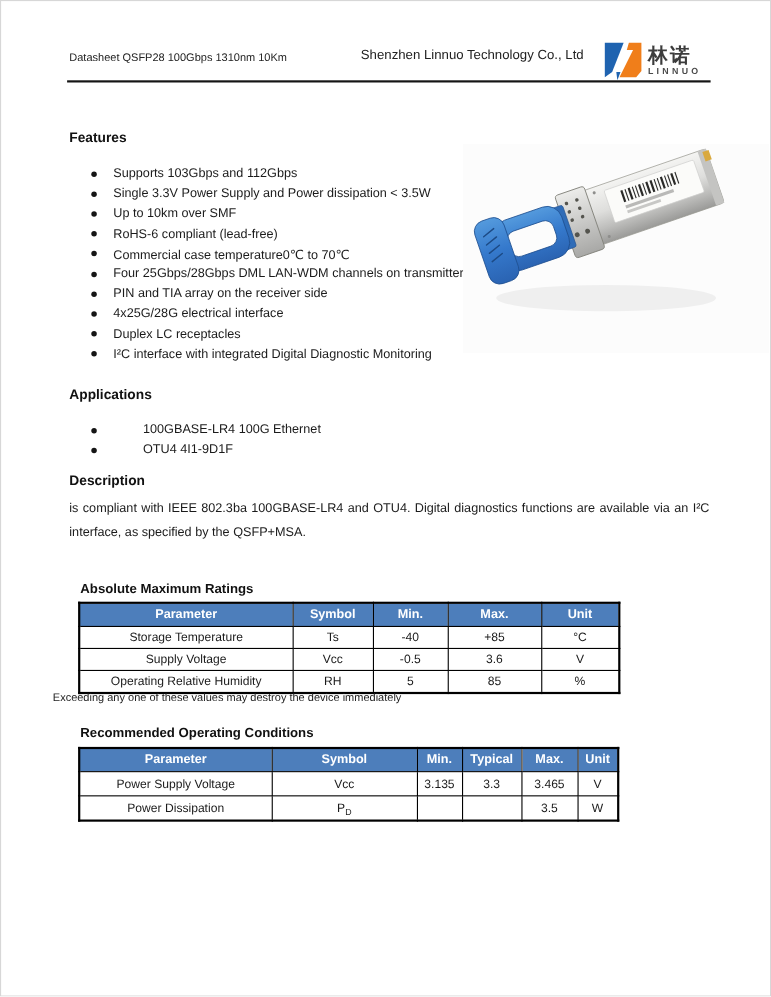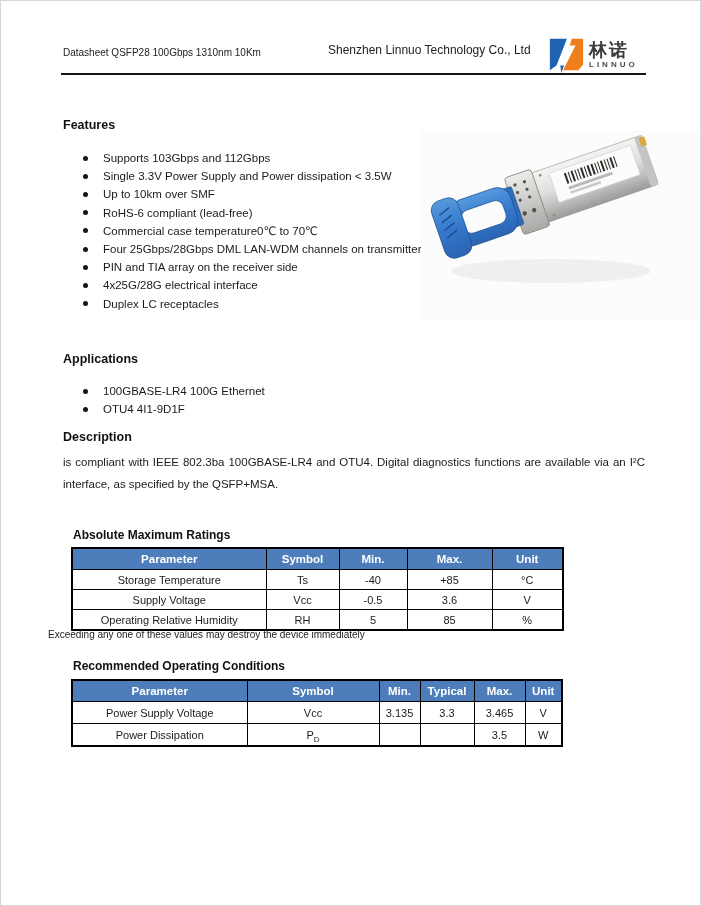--- a/index.html
+++ b/index.html
@@ -21,21 +21,21 @@
   .apps-head{left:62px;top:351px;}
   .desc-head{left:62px;top:429px;}
   .tbl-head{font-size:12px;}
   .amr-head{left:72px;top:527px;}
   .roc-head{left:72px;top:658px;}
 
   ul.blist{position:absolute;list-style:none;margin:12px;padding:0;}
   .features-list{left:62px;top:136px;width:620px;z-index:1;}
   .apps-list{left:62px;top:369px;width:600px;}
   ul.blist li{display:flex;align-items:center;height:18.2px;font-size:11.5px;white-space:nowrap;color:#1b1b1b;}
-  .apps-list li{height:19.5px;}
+  .apps-list li{height:19.5px;gap:27px;}
   .bullet{flex:0 0 auto;width:5px;height:5px;border-radius:50%;background:#151515;margin-left:8px;margin-right:15px;}
 
   .photo{position:absolute;left:420px;top:130px;width:278px;height:190px;background:#fcfcfc;z-index:2;}
 
   .desc-text{position:absolute;left:62px;top:450px;width:582px;font-size:11.5px;line-height:22px;color:#1b1b1b;}
   .desc-line{text-align:justify;}
   .desc-line.fill{text-align-last:justify;}
 
   table.dtable{position:absolute;border-collapse:collapse;table-layout:fixed;border:2px solid #000;background:#fff;}
   table.dtable th,table.dtable td{border:1px solid #000;text-align:center;vertical-align:middle;font-size:11px;padding:0;overflow:hidden;white-space:nowrap;}
@@ -101,20 +101,24 @@
         <span class="bullet"></span>
         <span>PIN and TIA array on the receiver side</span>
       </li>
     <li>
         <span class="bullet"></span>
         <span>4x25G/28G electrical interface</span>
       </li>
     <li>
         <span class="bullet"></span>
         <span>Duplex LC receptacles</span>
+      </li>
+    <li>
+        <span class="bullet"></span>
+        <span>I²C interface with integrated Digital Diagnostic Monitoring</span>
       </li>
   </ul>
 
   <div class="photo">
     <svg width="278" height="190" viewBox="0 0 278 190">
       <defs>
         <linearGradient id="bodyGrad" x1="0" y1="0" x2="0" y2="1">
           <stop offset="0" stop-color="#f4f4f2"></stop>
             <stop offset="0.45" stop-color="#dededc"></stop>
           <stop offset="0.75" stop-color="#bcbcba"></stop>

